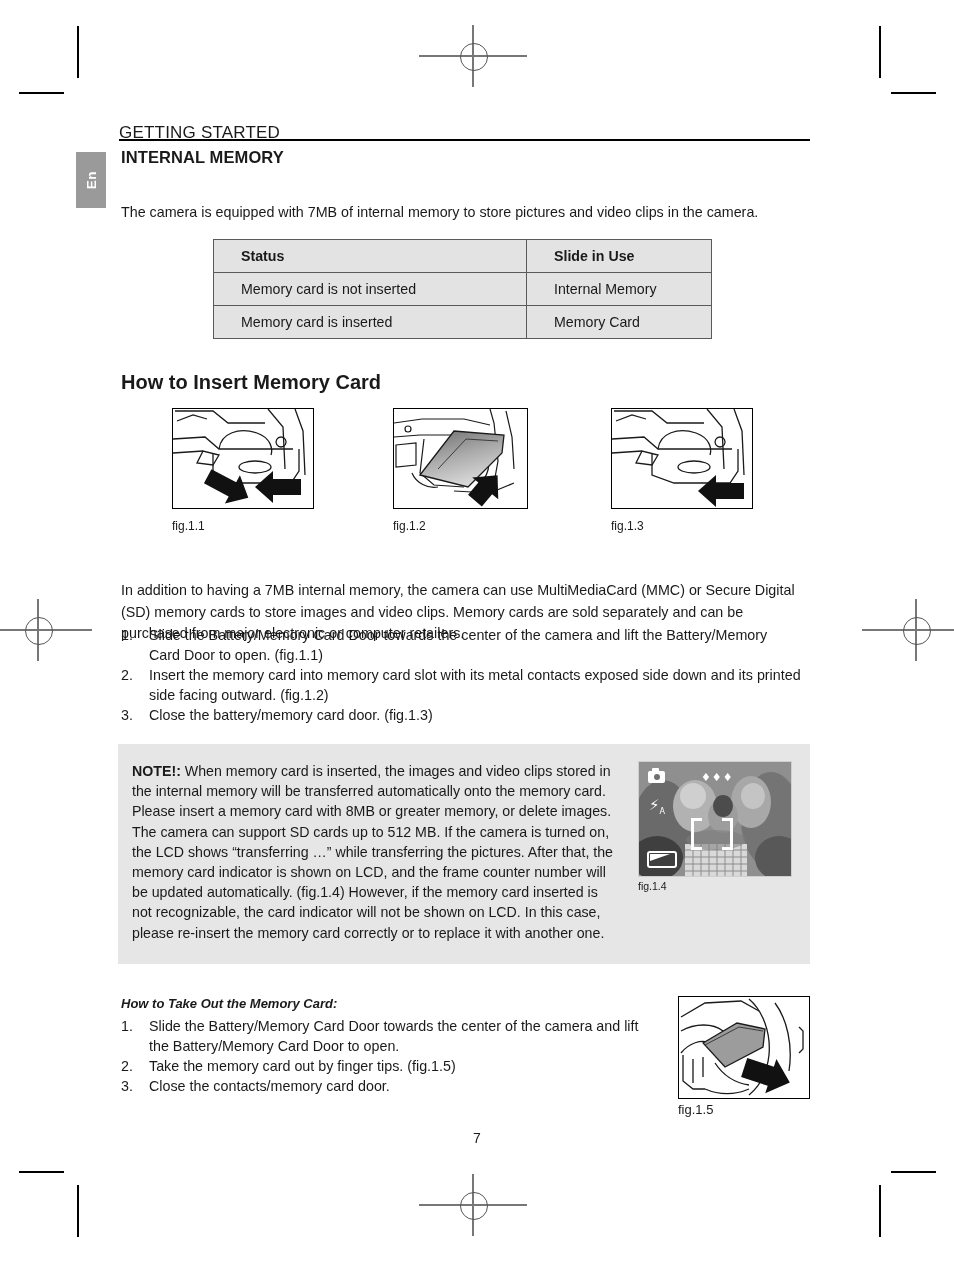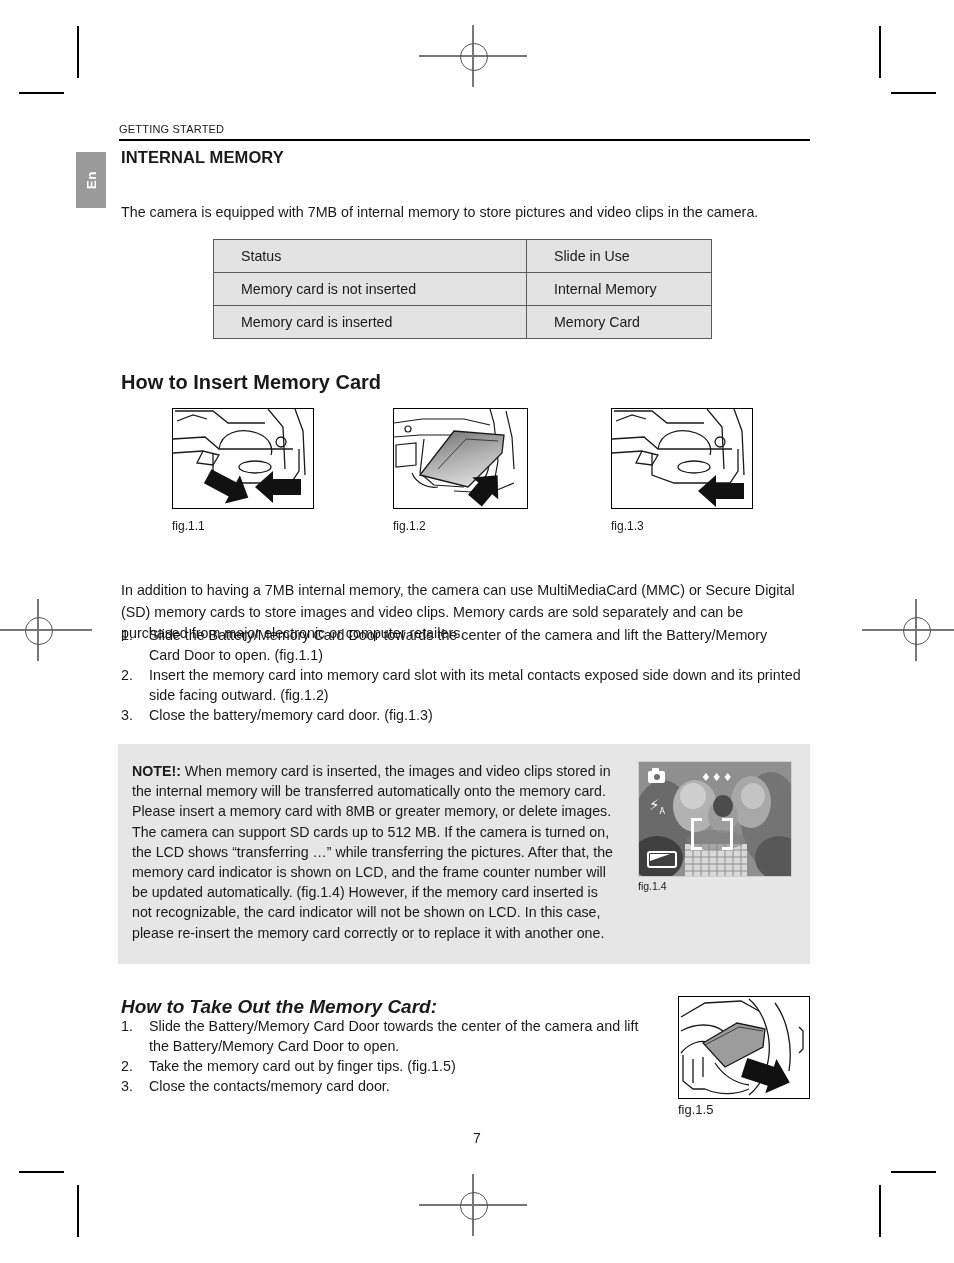--- a/index.html
+++ b/index.html
@@ -47,21 +47,21 @@
   
   .page-body {
     position: absolute;
     left: 0; top: 0;
     width: 954px; height: 1263px;
   }
 
   .running-head {
     position: absolute;
     left: 119px; top: 123px;
-    font-size: 11px;
+    font-size: 17px;
     letter-spacing: 0.2px;
     color: #1a1a1a;
   }
   .head-rule {
     position: absolute;
     left: 119px; top: 139px;
     width: 691px; height: 2.2px;
     background: #000;
   }
 
@@ -109,21 +109,21 @@
     font-size: 14.2px;
   }
   table.status-table td, table.status-table th {
     border: 1.3px solid #5a5a5a;
     padding: 7px 0 7px 27px;
     text-align: left;
     font-weight: normal;
     height: 18px;
   }
   table.status-table th {
-    font-weight: normal;
+    font-weight: bold;
   }
   table.status-table .col-a { width: 285px; }
 
   h2.sub-head {
     position: absolute;
     left: 121px; top: 371px;
     margin: 0;
     font-size: 20px;
     font-weight: bold;
   }
@@ -286,21 +286,21 @@
     width: 0; height: 0;
     border-left: 20px solid #fff;
     border-bottom: 7px solid transparent;
   }
 
   
   h3.takeout-head {
     position: absolute;
     left: 121px; top: 996px;
     margin: 0;
-    font-size: 19px;
+    font-size: 13px;
     font-weight: bold;
     font-style: italic;
   }
   .steps-takeout { left: 121px; top: 1016px; width: 530px; }
 
   .fig-5 {
     position: absolute;
     left: 678px; top: 996px;
   }
   .fig-5 .frame { border: 1.3px solid #000; }

